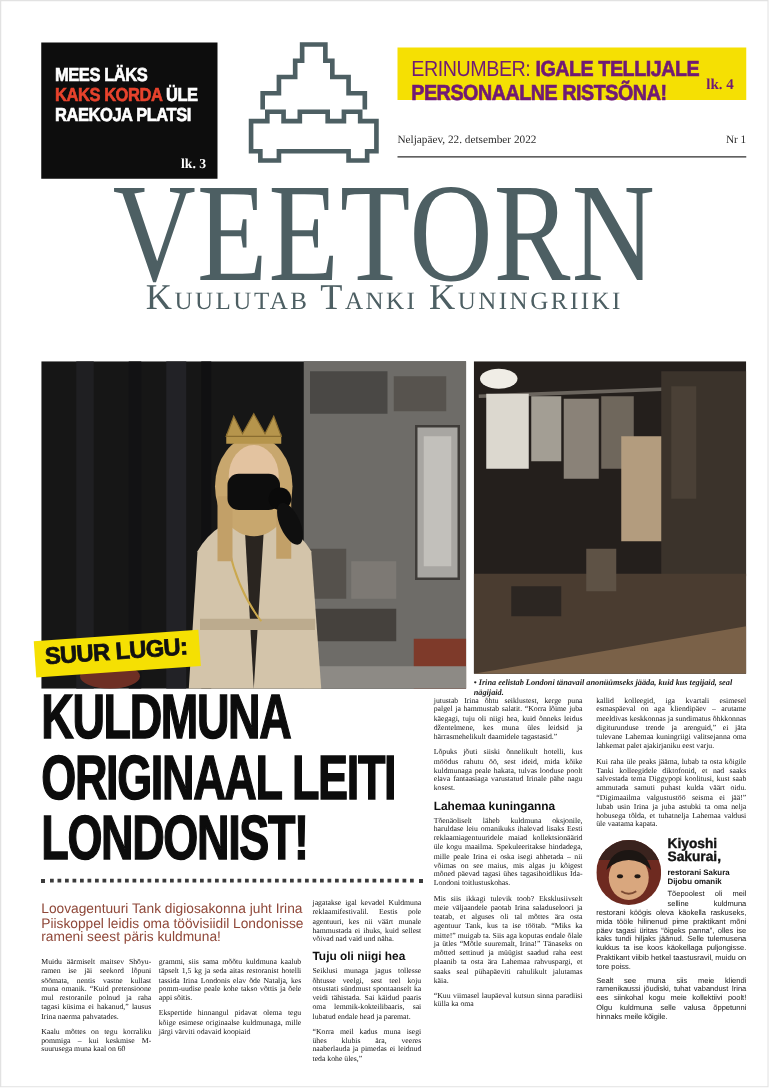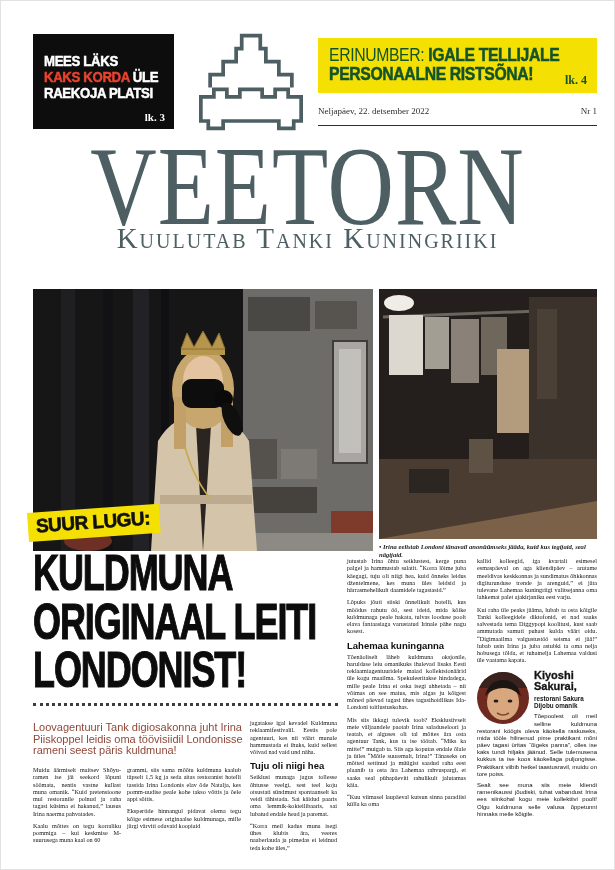--- a/index.html
+++ b/index.html
@@ -1,28 +1,28 @@
 <!DOCTYPE html>
 <html><head>
 <meta charset="utf-8">
 <style>
   html,body{margin:0;padding:0;background:#ffffff;}
   .page{position:relative;width:615px;height:870px;background:#ffffff;overflow:hidden;
         font-family:"Liberation Serif",serif;color:#1b1b1b;box-shadow:inset 0 0 0 1px #e2e2e2;}
   
-  .teaser-left{position:absolute;left:33px;top:34px;width:141px;height:95px;background:#0d0d0d;
+  .teaser-left{position:absolute;left:33px;top:34px;width:141px;height:109px;background:#0d0d0d;
                color:#fff;font-family:"Liberation Sans",sans-serif;font-weight:700;}
   .teaser-left .tl-lines{position:absolute;left:11px;top:19px;font-size:15px;line-height:1.08;
                letter-spacing:-0.4px;transform:scaleX(0.88);transform-origin:0 0;white-space:nowrap;
                -webkit-text-stroke:0.5px currentColor;}
   .tl-highlight{color:#e8432d;-webkit-text-stroke:0.5px #e8432d;}
   .teaser-left .tl-page{position:absolute;right:9px;bottom:6px;font-family:"Liberation Serif",serif;
                font-size:11px;font-weight:700;}
   .tower{position:absolute;left:185px;top:30px;}
-  .teaser-right{position:absolute;left:318px;top:38px;width:279px;height:55px;background:#f5e003;color:#14532d;
+  .teaser-right{position:absolute;left:318px;top:38px;width:279px;height:42px;background:#f5e003;color:#701a75;
                font-family:"Liberation Sans",sans-serif;}
   .teaser-right .tr-lines{position:absolute;left:11px;top:8px;font-size:17.5px;line-height:1.1;
                letter-spacing:-0.4px;transform:scaleX(0.9);transform-origin:0 0;white-space:nowrap;}
   .tr-prefix{font-weight:400;}
   .tr-bold{font-weight:700;-webkit-text-stroke:0.5px currentColor;}
   .teaser-right .tr-page{position:absolute;right:10px;bottom:5px;font-family:"Liberation Serif",serif;
                font-size:12px;font-weight:700;}
   .dateline{position:absolute;left:318px;top:106px;width:279px;font-size:9px;color:#2e2e2e;text-align:right;}
   .dateline .dl-date{float:left;}
   .dateline .dl-issue{float:right;padding-left:40px;}

